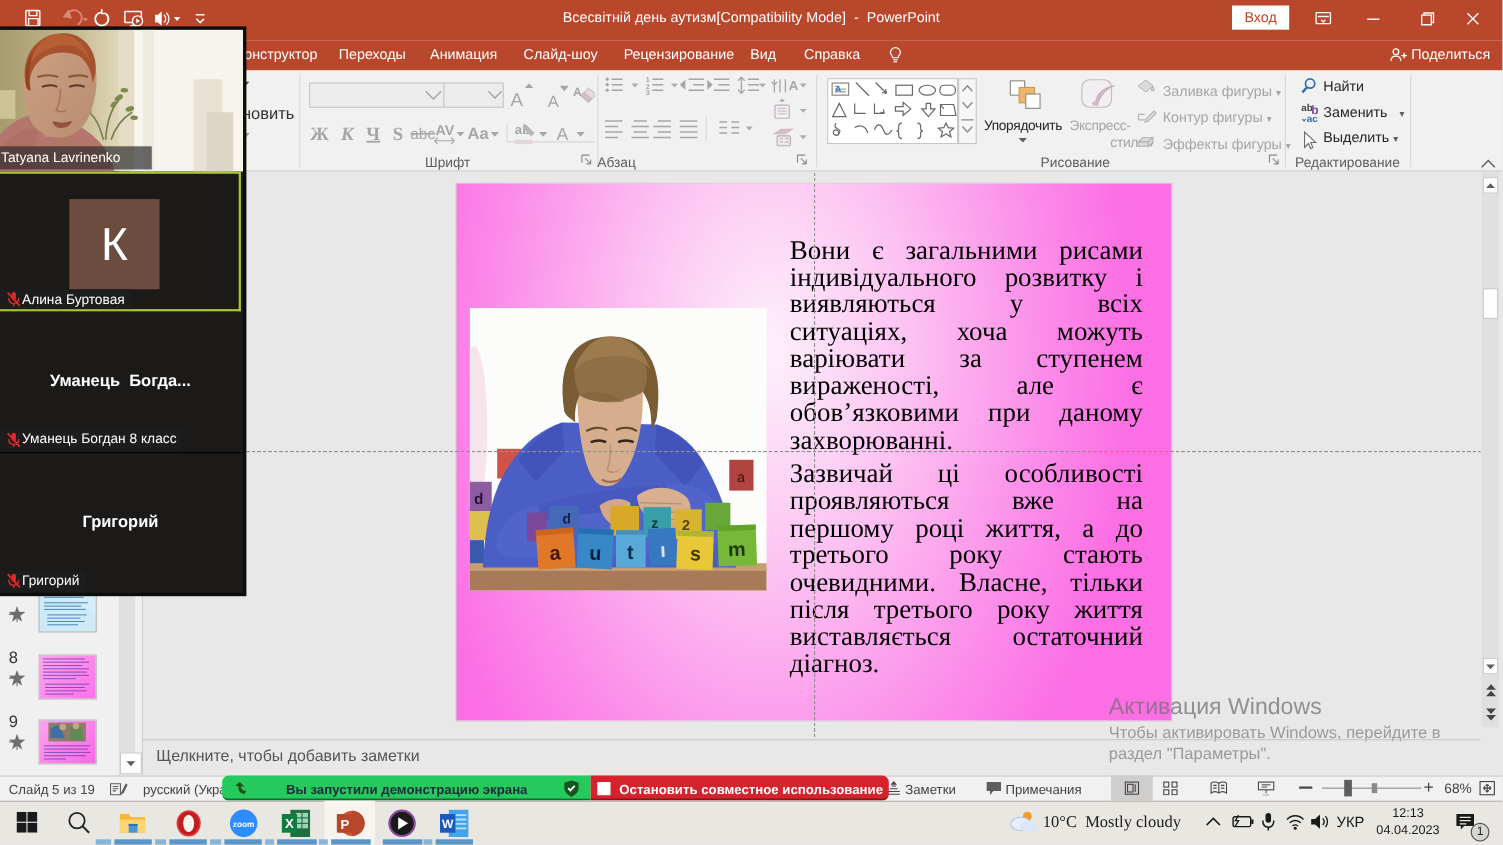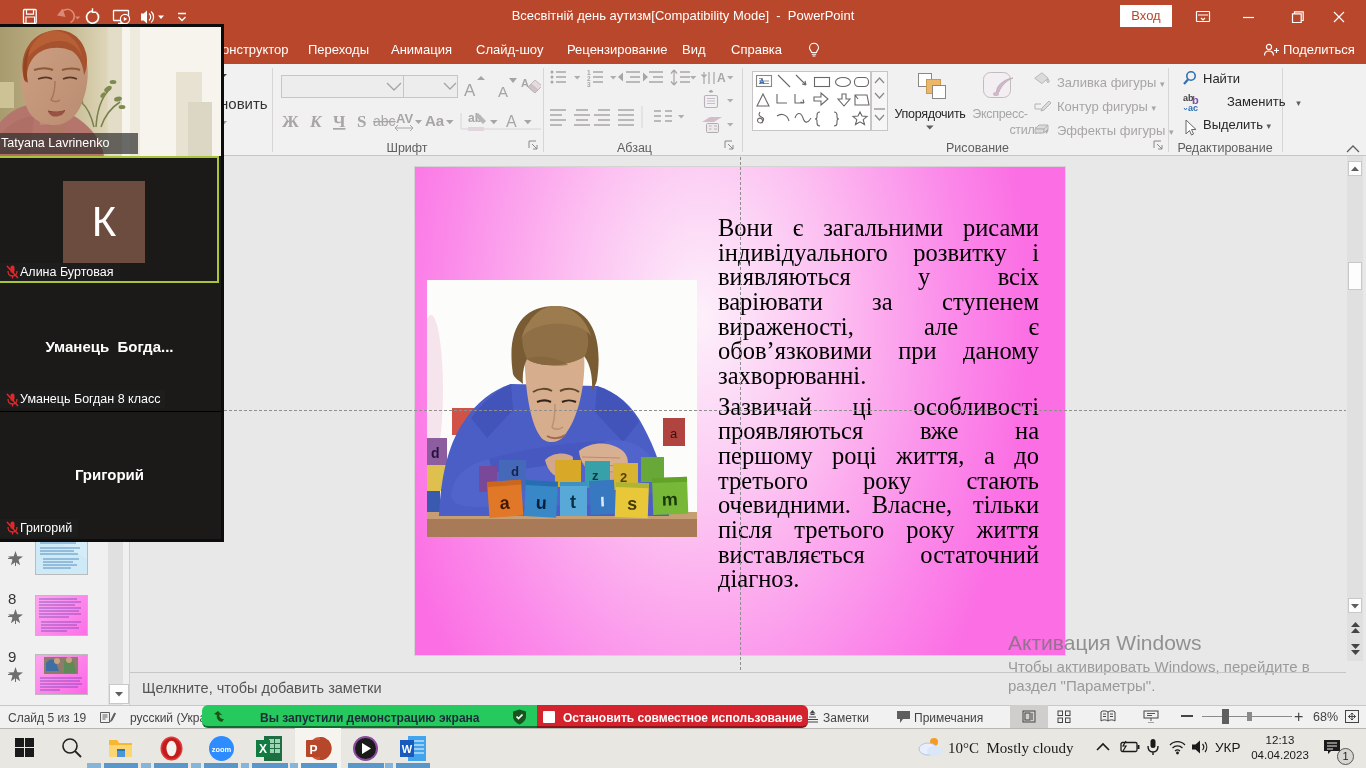--- a/index.html
+++ b/index.html
@@ -89,21 +89,21 @@
   <path d="M1 47l3.5 4 3.5-4z" fill="#9a9896"></path>
 </svg>
 
 <div class="abs" style="left:272px;top:68px;width:1px;height:84px;background:#d8d6d4;"></div>
 <div class="abs" style="left:543px;top:68px;width:1px;height:84px;background:#d8d6d4;"></div>
 <div class="abs" style="left:742px;top:68px;width:1px;height:84px;background:#d8d6d4;"></div>
 <div class="abs" style="left:1168px;top:68px;width:1px;height:84px;background:#d8d6d4;"></div>
 <div class="abs" style="left:1282px;top:68px;width:1px;height:84px;background:#d8d6d4;"></div>
 
 <div class="abs" style="left:272px;top:141px;width:270px;text-align:center;font-size:12.5px;color:#5e5e5e;">Шрифт</div>
-<div class="abs" style="left:543px;top:141px;width:183px;text-align:center;font-size:12.5px;color:#5e5e5e;">Абзац</div>
+<div class="abs" style="left:543px;top:141px;width:183px;font-size:12.5px;color:#5e5e5e;">Абзац</div>
 <div class="abs" style="left:810px;top:141px;width:335px;text-align:center;font-size:12.5px;color:#5e5e5e;">Рисование</div>
 <div class="abs" style="left:1168px;top:141px;width:114px;text-align:center;font-size:12.5px;color:#5e5e5e;">Редактирование</div>
 
 <div class="abs" style="left:281px;top:75px;width:123px;height:23px;background:#ededed;border:1px solid #c8c6c4;"></div>
 <div class="abs" style="left:403px;top:75px;width:55px;height:23px;background:#ededed;border:1px solid #c8c6c4;"></div>
 <svg class="abs" style="left:281px;top:75px;" width="260" height="80" viewBox="0 0 260 80">
   <g stroke="#a6a4a2" fill="none" stroke-width="1.3">
     <path d="M106 8l7 7 7-7M163 8l6 6 6-6"></path>
   </g>
   <g fill="#a6a4a2" font-family="Liberation Sans" font-size="17">
@@ -286,21 +286,21 @@
   <path d="M6 9.5l-4 4.5" stroke="#2f6fb4" stroke-width="2.2"></path>
   <g font-size="9" font-weight="bold">
     <text x="1" y="31" fill="#444">ab</text>
       <text x="10" y="34" fill="#7a52a0" font-size="11">b</text>
     <text x="6" y="41" fill="#2f6fb4">ac</text>
     <path d="M2 38l1.5 2 1.5-2" stroke="#2f6fb4" fill="none"></path>
   </g>
   <path d="M4 50l0 14 3.5-3.5 2 4.5 2-1-2-4.5 4.5 0z" fill="#fff" stroke="#6a6866"></path>
 </svg>
 <div class="abs" style="left:1203px;top:71px;font-size:13px;color:#262626;white-space:nowrap;">Найти</div>
-<div class="abs" style="left:1203px;top:94px;font-size:13px;color:#262626;white-space:nowrap;margin-left:24px;">Заменить&nbsp;&nbsp; <span style="font-size:9px;color:#5e5e5e;">▾</span></div>
+<div class="abs" style="left:1203px;top:94px;font-size:13px;color:#262626;white-space:nowrap;">Заменить&nbsp;&nbsp; <span style="font-size:9px;color:#5e5e5e;">▾</span></div>
 <div class="abs" style="left:1203px;top:117px;font-size:13px;color:#262626;white-space:nowrap;">Выделить <span style="font-size:9px;color:#5e5e5e;">▾</span></div>
 <svg class="abs" style="left:1345px;top:143px;" width="16" height="12" viewBox="0 0 16 12">
   <path d="M2 9l6-6 6 6" stroke="#5e5e5e" fill="none" stroke-width="1.3"></path>
 </svg>
 
 <div class="abs" style="left:0;top:156px;width:1366px;height:549px;background:#e8e8e8;"></div>
 
 <div class="abs" style="left:0;top:156px;width:129px;height:549px;background:#f0f0f0;"></div>
 <div class="abs" style="left:108px;top:156px;width:15px;height:549px;background:#e0e0e0;"></div>
 <div class="abs" style="left:35px;top:528px;width:53px;height:47px;background:#cdeaf6;border:1px solid #bbb;"></div>
@@ -430,20 +430,21 @@
         <rect width="35" height="5" fill="#509018" opacity="0.55"></rect>
         <text x="9" y="28" fill="#1a3808">m</text>
       </g>
   </g>
 </svg>
 
 <div class="abs" id="st" style="left:718px;top:216px;width:321px;font-family:'Liberation Serif',serif;font-size:24.5px;color:#000;line-height:24.65px;">
 <div class="j">Вони є загальними рисами</div>
 <div class="j">індивідуального розвитку і</div>
 <div class="j">виявляються у всіх</div>
+<div class="j">ситуаціях, хоча можуть</div>
 <div class="j">варіювати за ступенем</div>
 <div class="j">вираженості, але є</div>
 <div class="j">обовʼязковими при даному</div>
 <div>захворюванні.</div>
 <div class="j" style="margin-top:6px;">Зазвичай ці особливості</div>
 <div class="j">проявляються вже на</div>
 <div class="j">першому році життя, а до</div>
 <div class="j">третього року стають</div>
 <div class="j">очевидними. Власне, тільки</div>
 <div class="j">після третього року життя</div>

